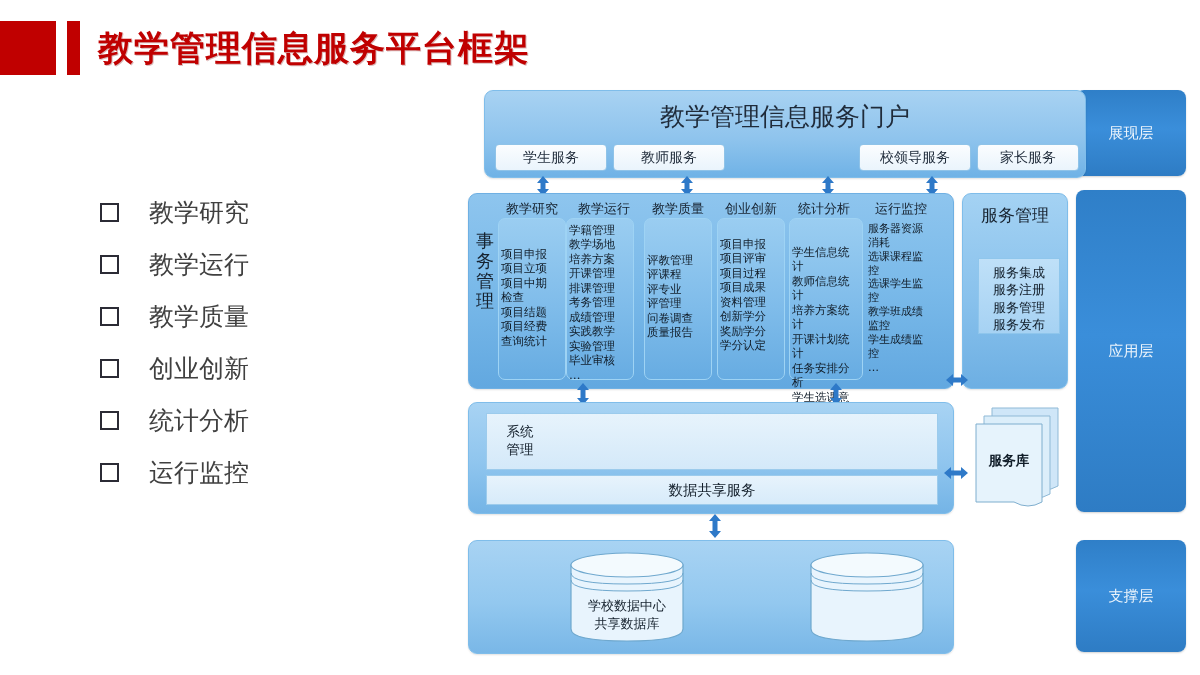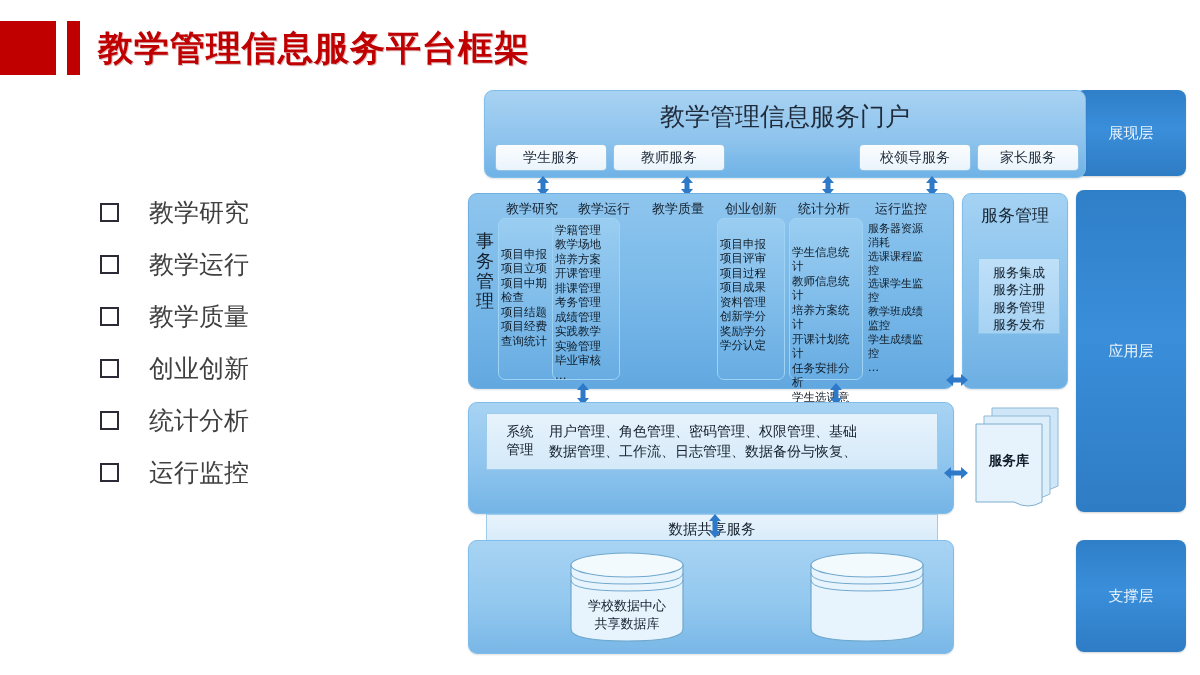--- a/index.html
+++ b/index.html
@@ -121,21 +121,20 @@
     position:absolute;left:62px;top:8px;width:378px;
     font-size:14px;color:#14202C;line-height:1.42;white-space:pre-line;
     font-family:"DejaVu Serif","Liberation Serif",serif;
   }
   #share-bar{
     position:absolute;left:17px;top:72px;width:450px;height:28px;
     background:linear-gradient(180deg,#E7F3FC 0%,#D7EBFA 100%);
     border:1px solid #9CCBEC;display:flex;align-items:center;justify-content:center;
     font-size:14.5px;color:#14202C;
     font-family:"DejaVu Serif","Liberation Serif",serif;
-    margin-top:39px;
   }
   
   #svc-lib{position:absolute;left:962px;top:400px;width:104px;height:112px;}
   
   #support-panel{
     position:absolute;left:468px;top:540px;width:484px;height:112px;border-radius:9px;
     background:linear-gradient(180deg,#A8D3F3 0%,#93C8EF 55%,#79B7E7 100%);
     border:1px solid #7FBDEA;box-shadow:0 1px 2px rgba(0,0,0,.12);
   }
   .db-label{
@@ -221,32 +220,40 @@
 
   <div class="col-box" style="left:498px;top:218px;width:68px;height:162px;">
     <div class="items" style="top:28px;">项目申报
 项目立项
 项目中期
 检查
 项目结题
 项目经费
 查询统计</div>
   </div>
-  <div class="col-box" style="left:552px;top:218px;width:68px;height:162px;">
+  <div class="col-box" style="left:566px;top:218px;width:68px;height:162px;">
     <div class="items" style="top:4px;">学籍管理
 教学场地
 培养方案
 开课管理
 排课管理
 考务管理
 成绩管理
 实践教学
 实验管理
 毕业审核
 …</div>
+  </div>
+  <div class="col-box" style="left:644px;top:218px;width:68px;height:162px;">
+    <div class="items" style="top:34px;">评教管理
+评课程
+评专业
+评管理
+问卷调查
+质量报告</div>
   </div>
   <div class="col-box" style="left:717px;top:218px;width:68px;height:162px;">
     <div class="items" style="top:18px;">项目申报
 项目评审
 项目过程
 项目成果
 资料管理
 创新学分
 奖励学分
 学分认定</div>
@@ -294,22 +301,20 @@
     <path d="M8 0 L14 7 L10.5 7 L10.5 15 L14 15 L8 22 L2 15 L5.5 15 L5.5 7 L2 7 Z" fill="#2E79C8"></path>
   </svg>
   <svg class="arrow-svg" style="left:828px;top:383px;" width="16" height="22" viewBox="0 0 16 22">
     <path d="M8 0 L14 7 L10.5 7 L10.5 15 L14 15 L8 22 L2 15 L5.5 15 L5.5 7 L2 7 Z" fill="#2E79C8"></path>
   </svg>
 
   <div id="sys-panel">
     <div id="sys-inner">
       <div id="sys-label">系统
 管理</div>
-      <div id="sys-text">用户管理、角色管理、密码管理、权限管理、基础
-数据管理、工作流、日志管理、数据备份与恢复、</div>
     </div>
     <div id="share-bar">数据共享服务</div>
   </div>
 
   <svg class="arrow-svg" style="left:944px;top:465px;" width="24" height="16" viewBox="0 0 24 16">
     <path d="M0 8 L7 2 L7 5.5 L17 5.5 L17 2 L24 8 L17 14 L17 10.5 L7 10.5 L7 14 Z" fill="#2E79C8"></path>
   </svg>
 
   <div id="svc-lib">
     <svg width="104" height="112" viewBox="0 0 104 112">

